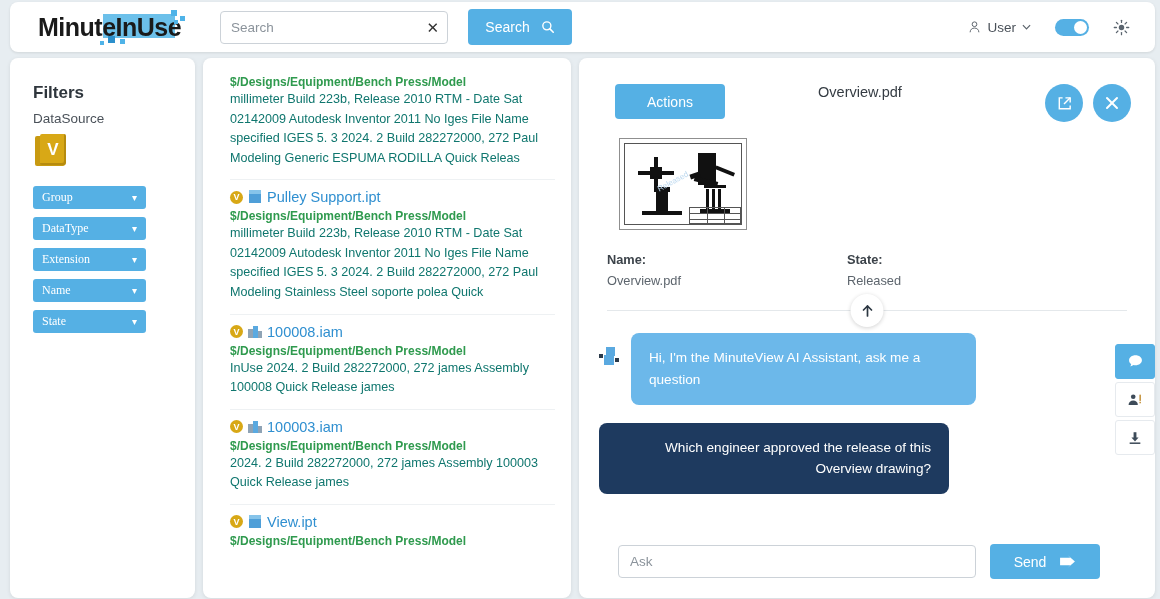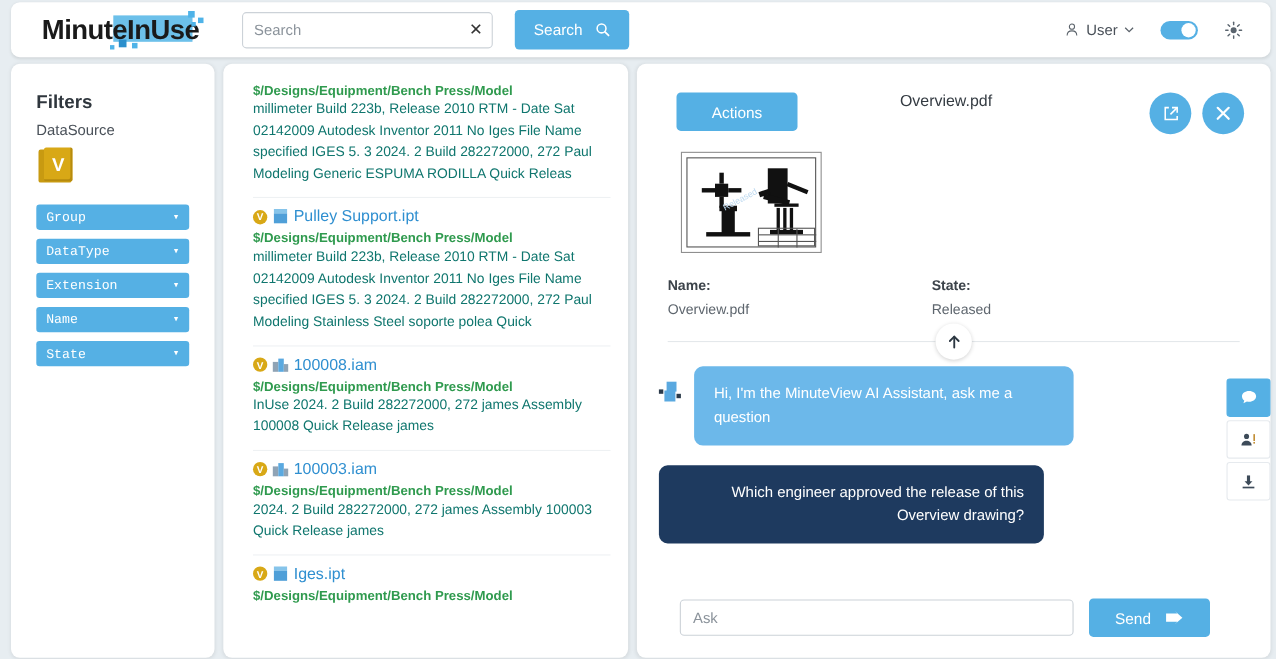--- a/index.html
+++ b/index.html
@@ -90,24 +90,24 @@
   }
   .vault-icon .front{
     position:absolute; left:5px; top:0px; width:26px; height:31px;
     background:#d8a816; border-radius:2px;
     display:flex; align-items:center; justify-content:center;
     color:#fff; font-weight:bold; font-size:17px;
     font-family:"Liberation Sans", sans-serif;
     box-shadow:inset -2px -2px 0 rgba(120,85,0,.35);
   }
   .filter-btn{
-    margin:0 0 8px 23px; width:139px; height:23px; background:#55b0e4;
+    margin:0 0 8px 23px; width:113px; height:23px; background:#55b0e4;
     border-radius:3px; color:#fff; font-size:12px;
     display:flex; align-items:center; padding:0 9px; cursor:pointer;
-    font-family:Liberation Mono, monospace;
+    font-family:Liberation Serif, serif;
   }
   .filter-btn .chev{ margin-left:auto; font-size:10px; }
   .filter-list{ margin-top:16px; }
 
   
   .tabs{ display:flex; gap:10px; padding:28px 0 0 27px; }
   .tab{ font-size:14.5px; color:#3d444b; padding-bottom:7px; cursor:pointer; position:relative;}
   .tab.active{ font-weight:bold; }
   .tab.active::after{
     content:""; position:absolute; left:0; right:0; bottom:0; height:3px; background:#55b0e4;
@@ -359,21 +359,21 @@
       <div class="res-desc">2024. 2 Build 282272000, 272 james Assembly 100003 Quick Release james</div>
     </div>
 
     <div class="res-item">
       <div class="res-head">
         <span class="ico-v">V</span>
         <span class="ico-part">
             <i class="t"></i>
             <i class="b"></i>
           </span>
-        <span class="res-title">Iges.ipt</span>
+        <span class="res-title">View.ipt</span>
       </div>
       <div class="res-path">$/Designs/Equipment/Bench Press/Model</div>
 
     </div>
 
   </div>
 </div>
 
 <div class="panel detail">
 

